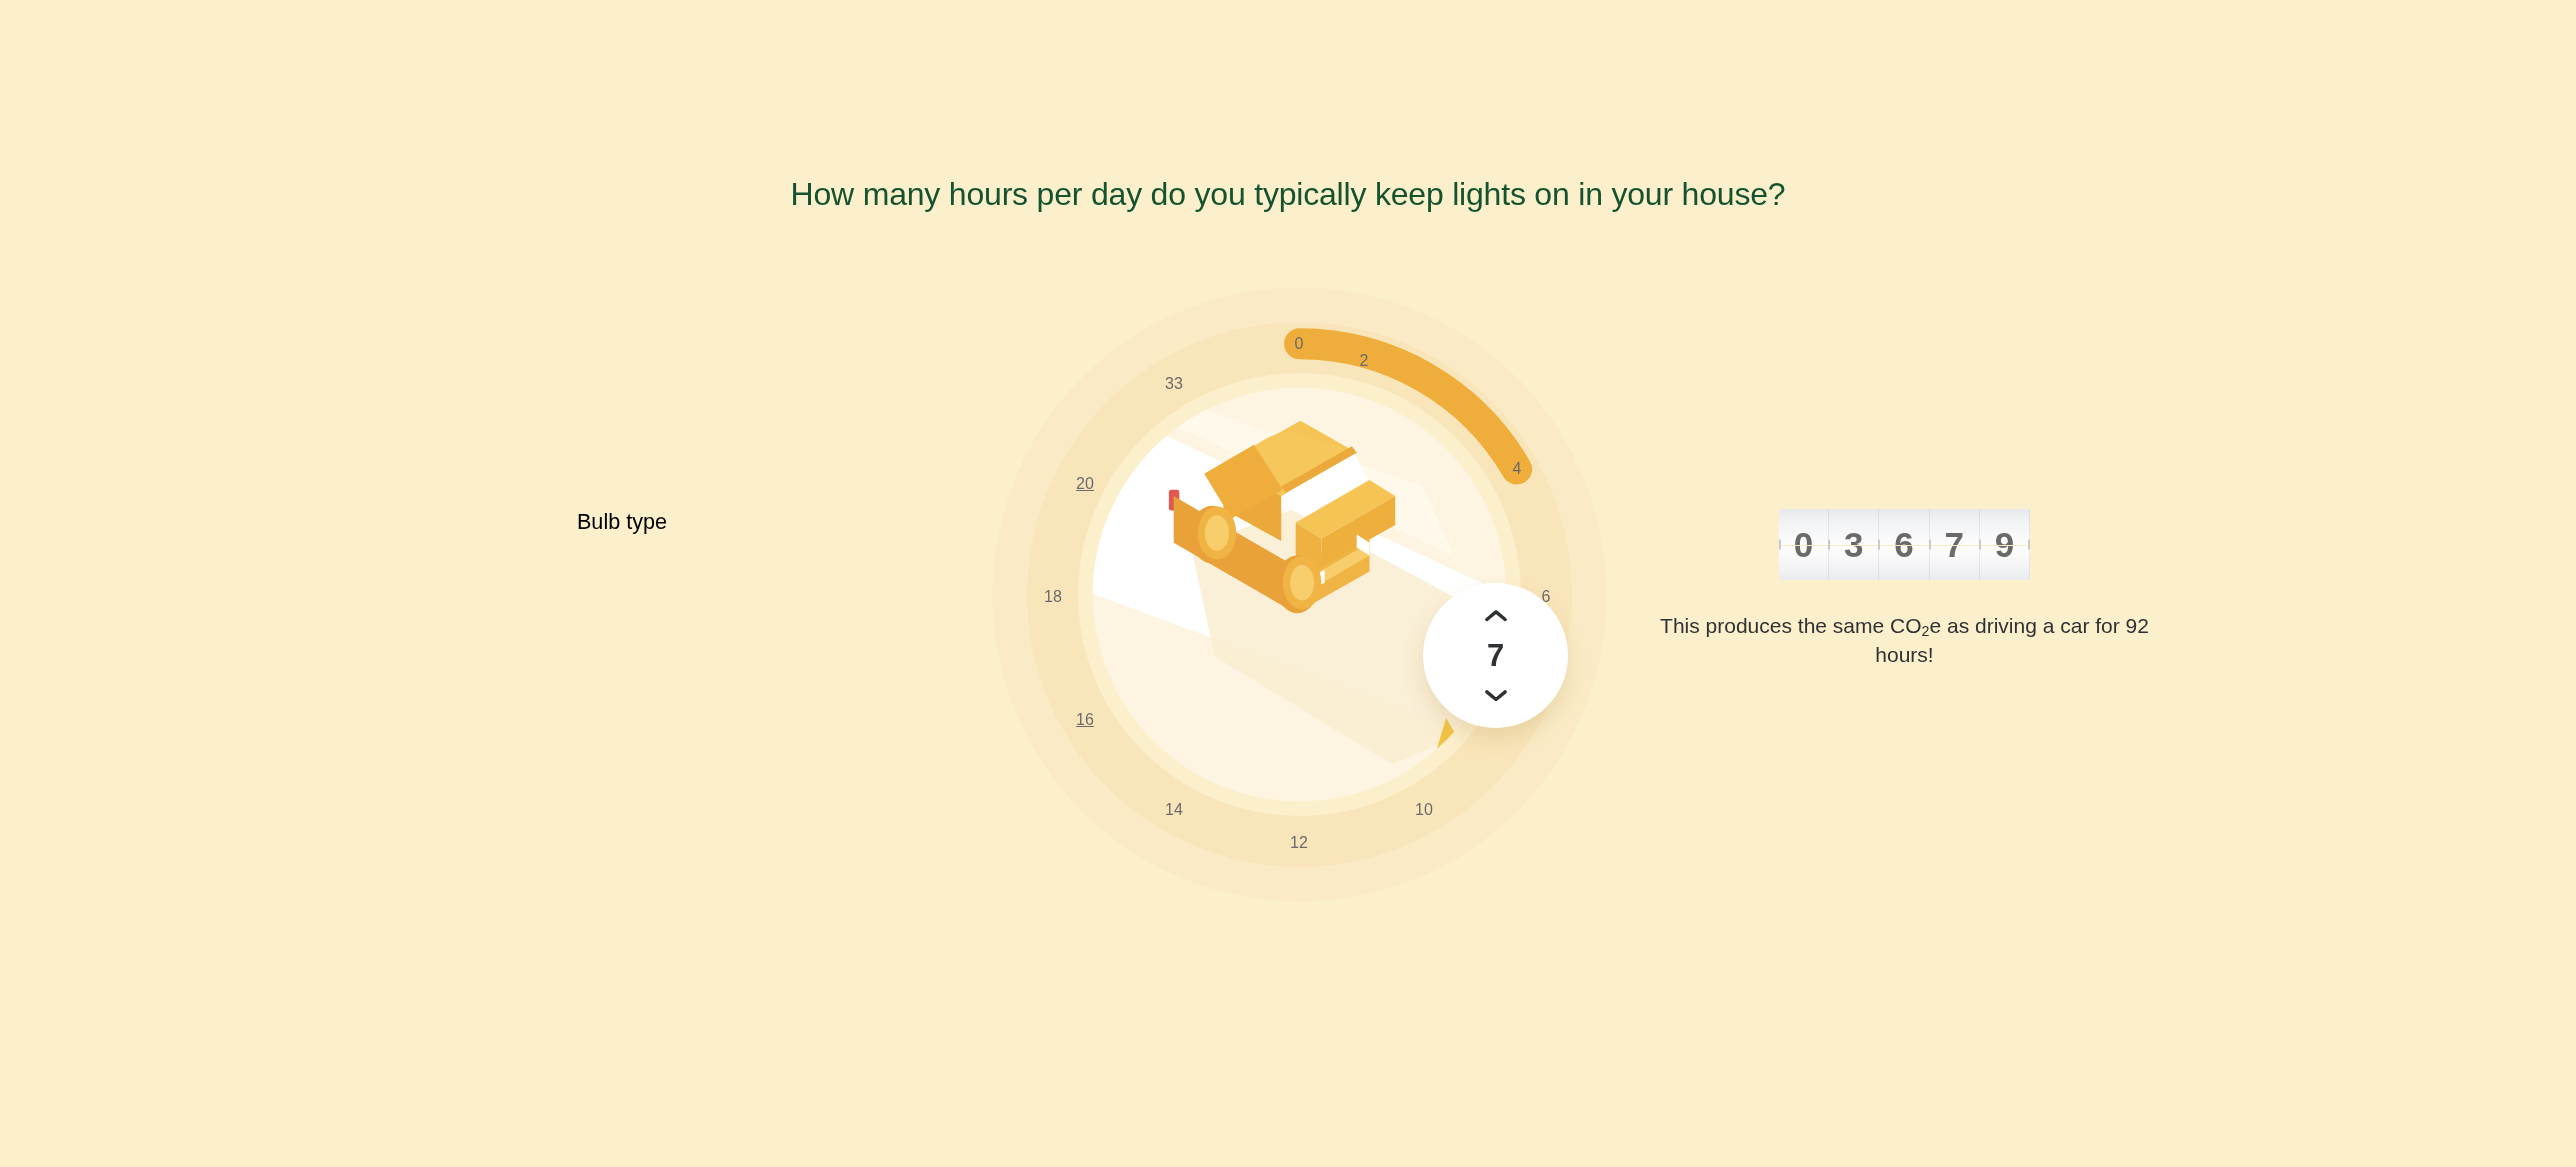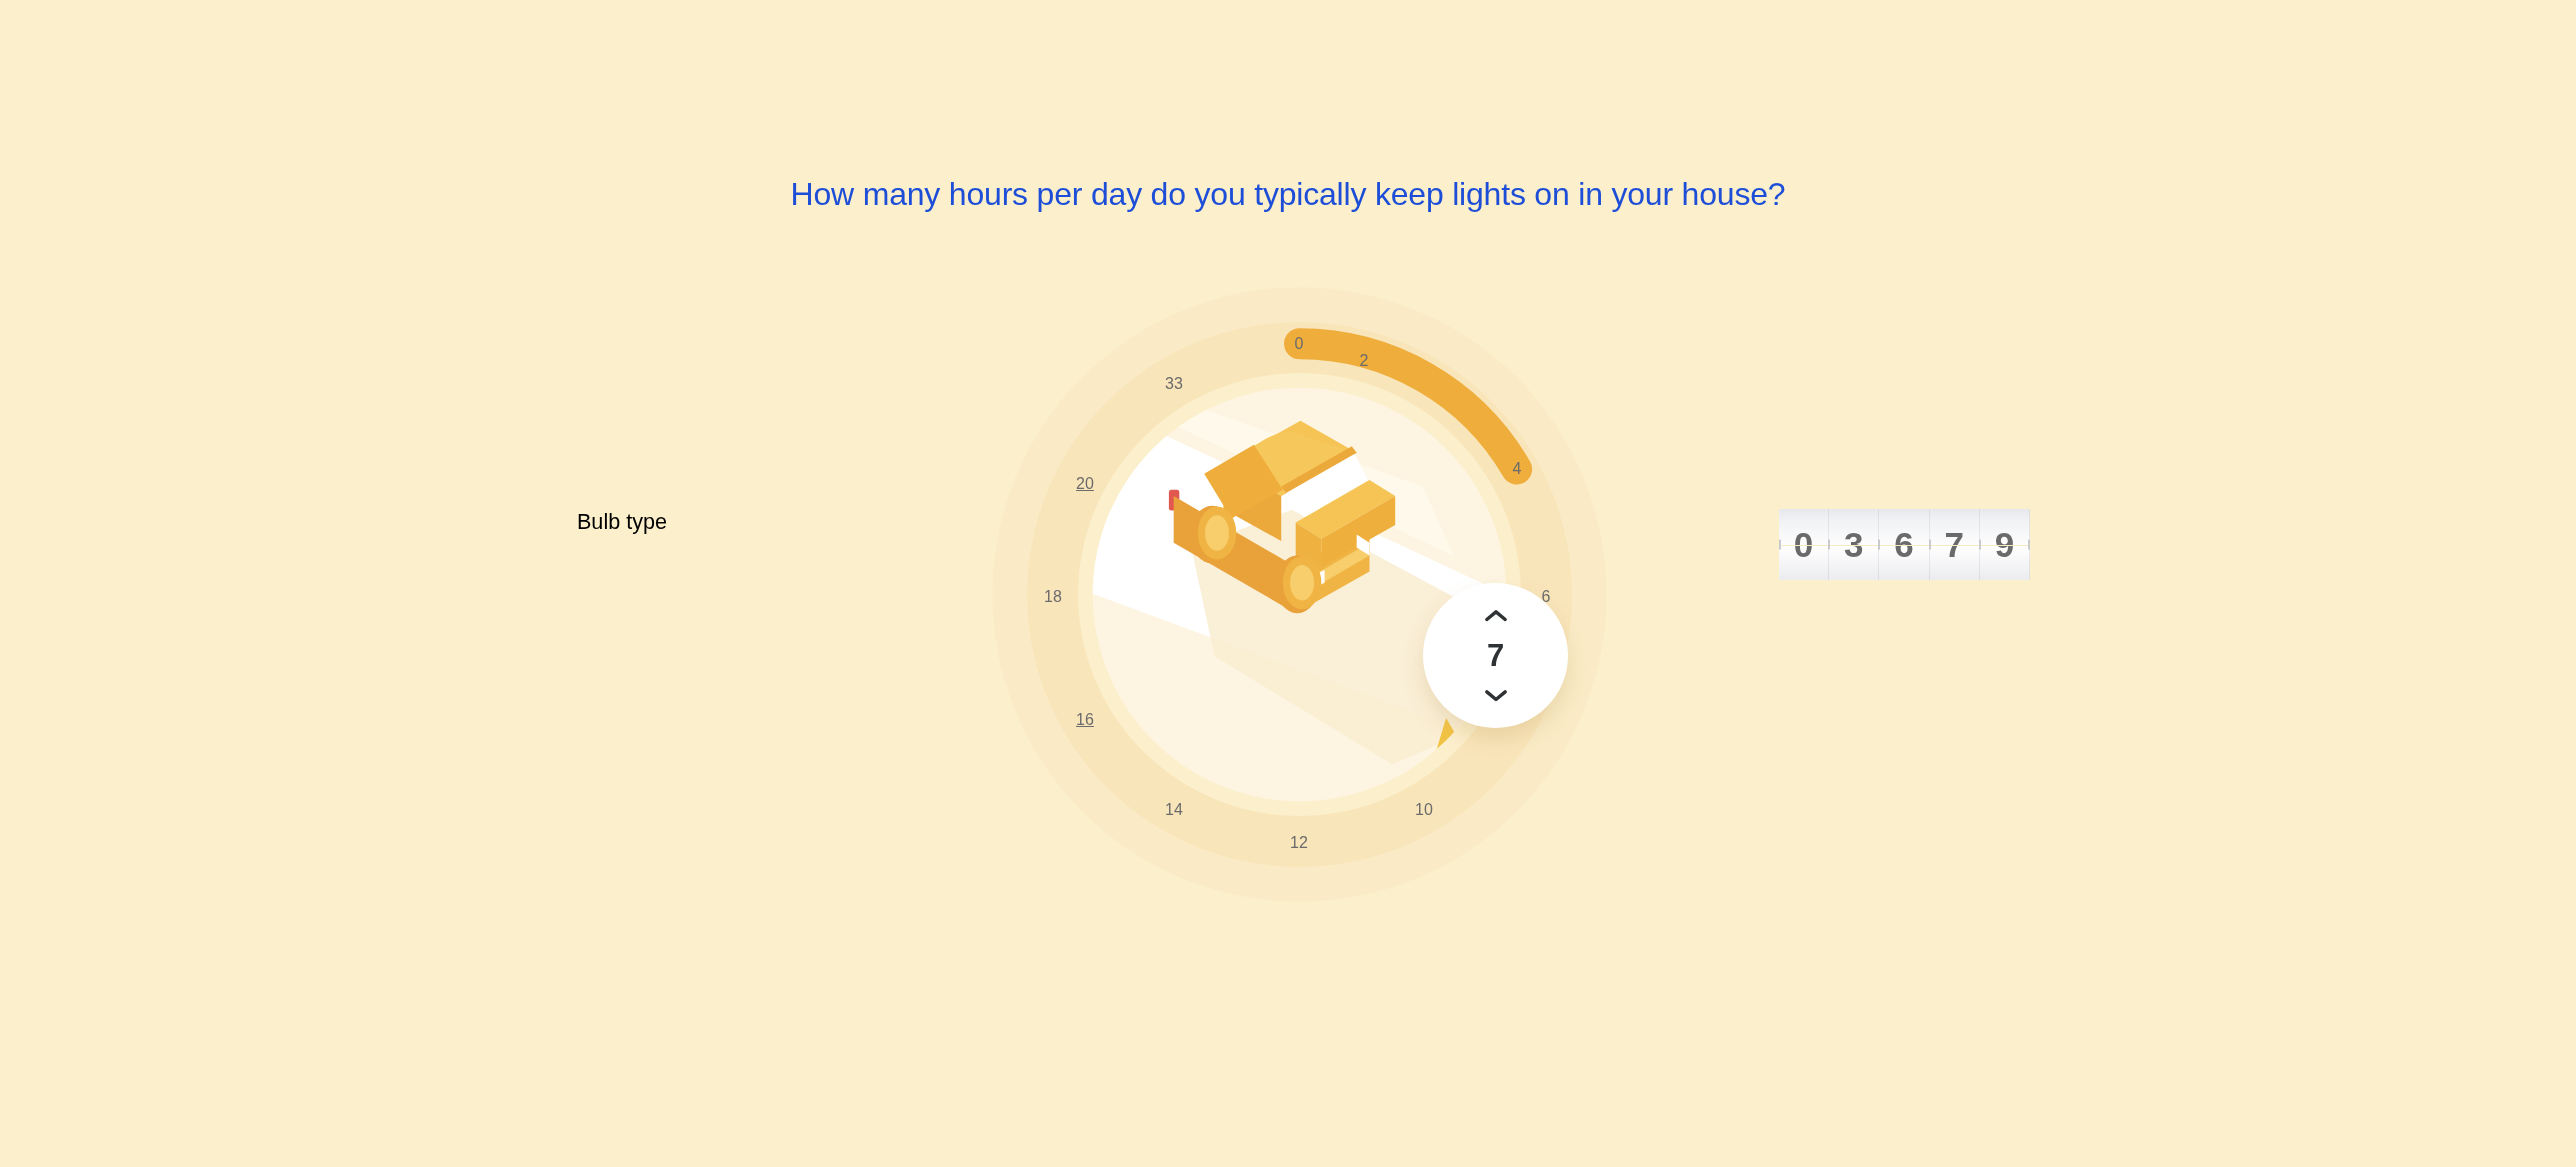--- a/index.html
+++ b/index.html
@@ -20,21 +20,21 @@
 
   
   .title {
     position: absolute;
     top: 176px;
     left: 0;
     width: 2576px;
     text-align: center;
     font-size: 32px;
     font-weight: 400;
-    color: #1d4ed8;
+    color: #14532d;
     letter-spacing: -0.2px;
   }
 
   
   .bulb-panel {
     position: absolute;
     left: 460px;
     top: 509px;
     width: 324px;
     text-align: center;
@@ -329,14 +329,15 @@
     <div class="odo-ticks">
       <div class="odo-tick" style="left:0px;"></div>
       <div class="odo-tick" style="left:49px;"></div>
       <div class="odo-tick" style="left:99px;"></div>
       <div class="odo-tick" style="left:150px;"></div>
       <div class="odo-tick" style="left:200px;"></div>
       <div class="odo-tick" style="left:249px;"></div>
     </div>
   </div>
 
+  <div class="co2-note"><span>This produces the same CO</span><sub>2</sub><span>e as driving a car for 92 hours!</span></div>
 </div>
 
 
 </body></html>

